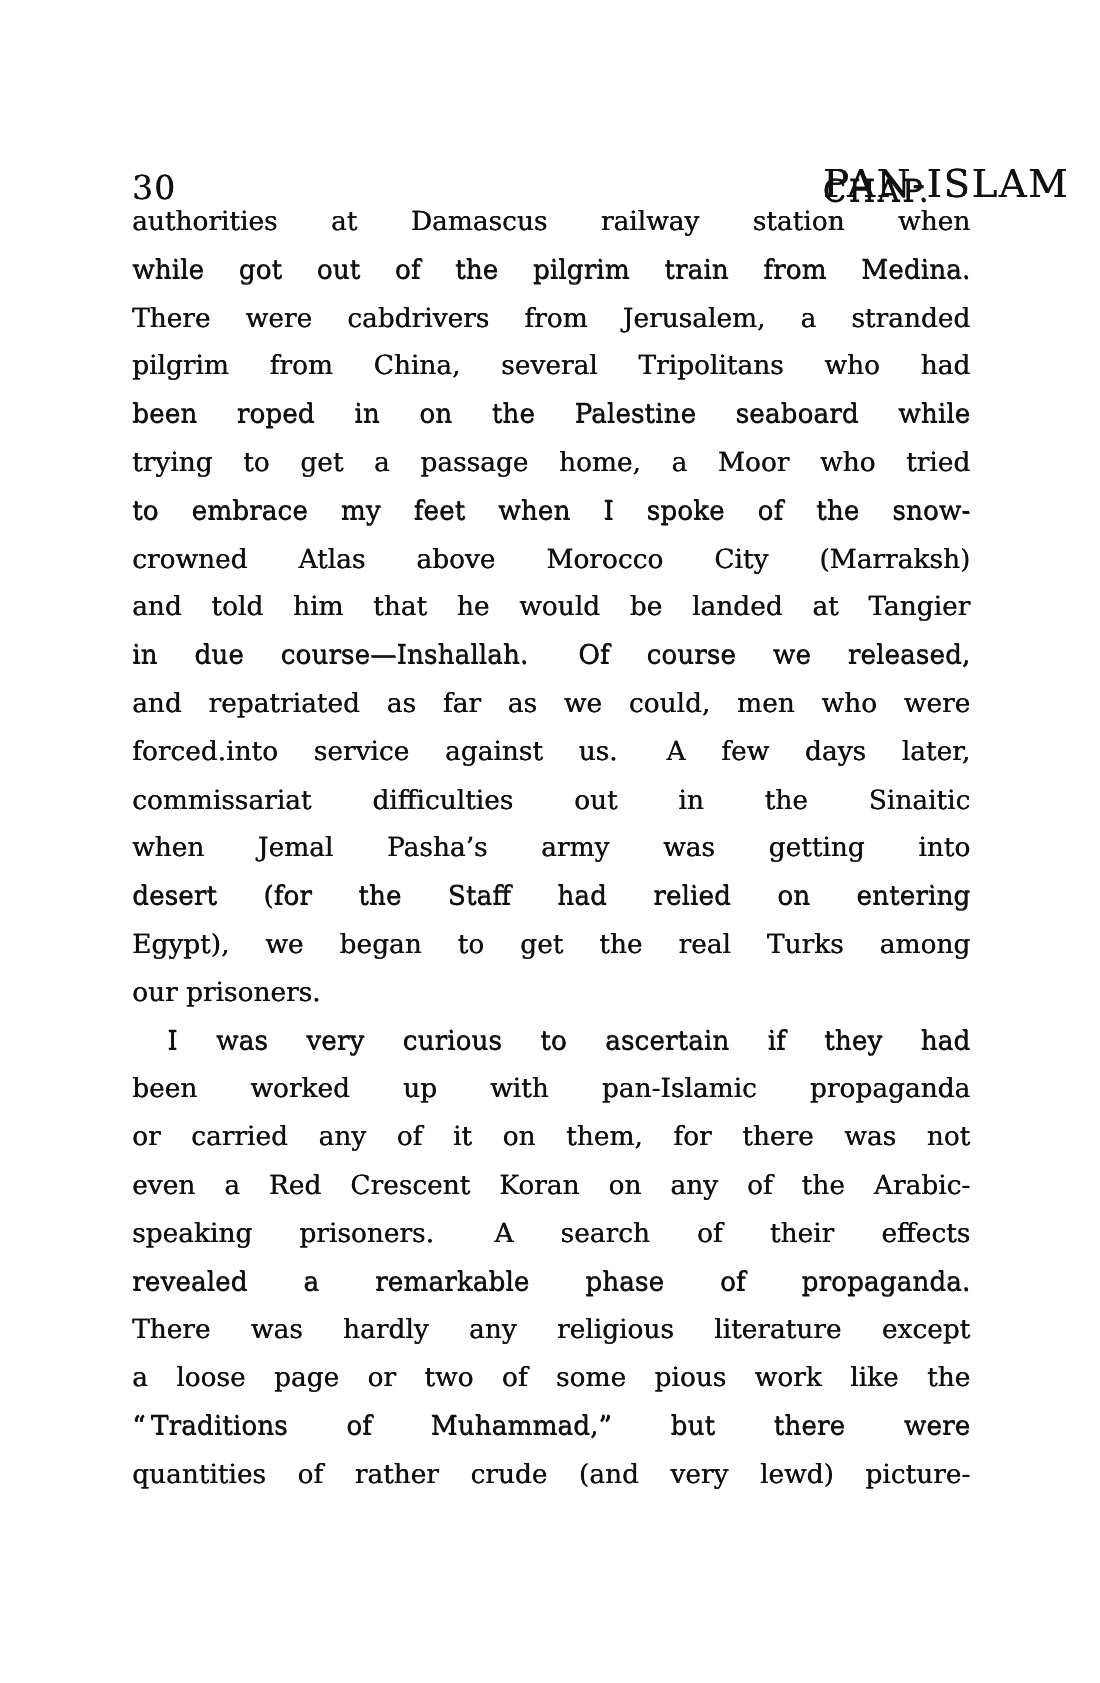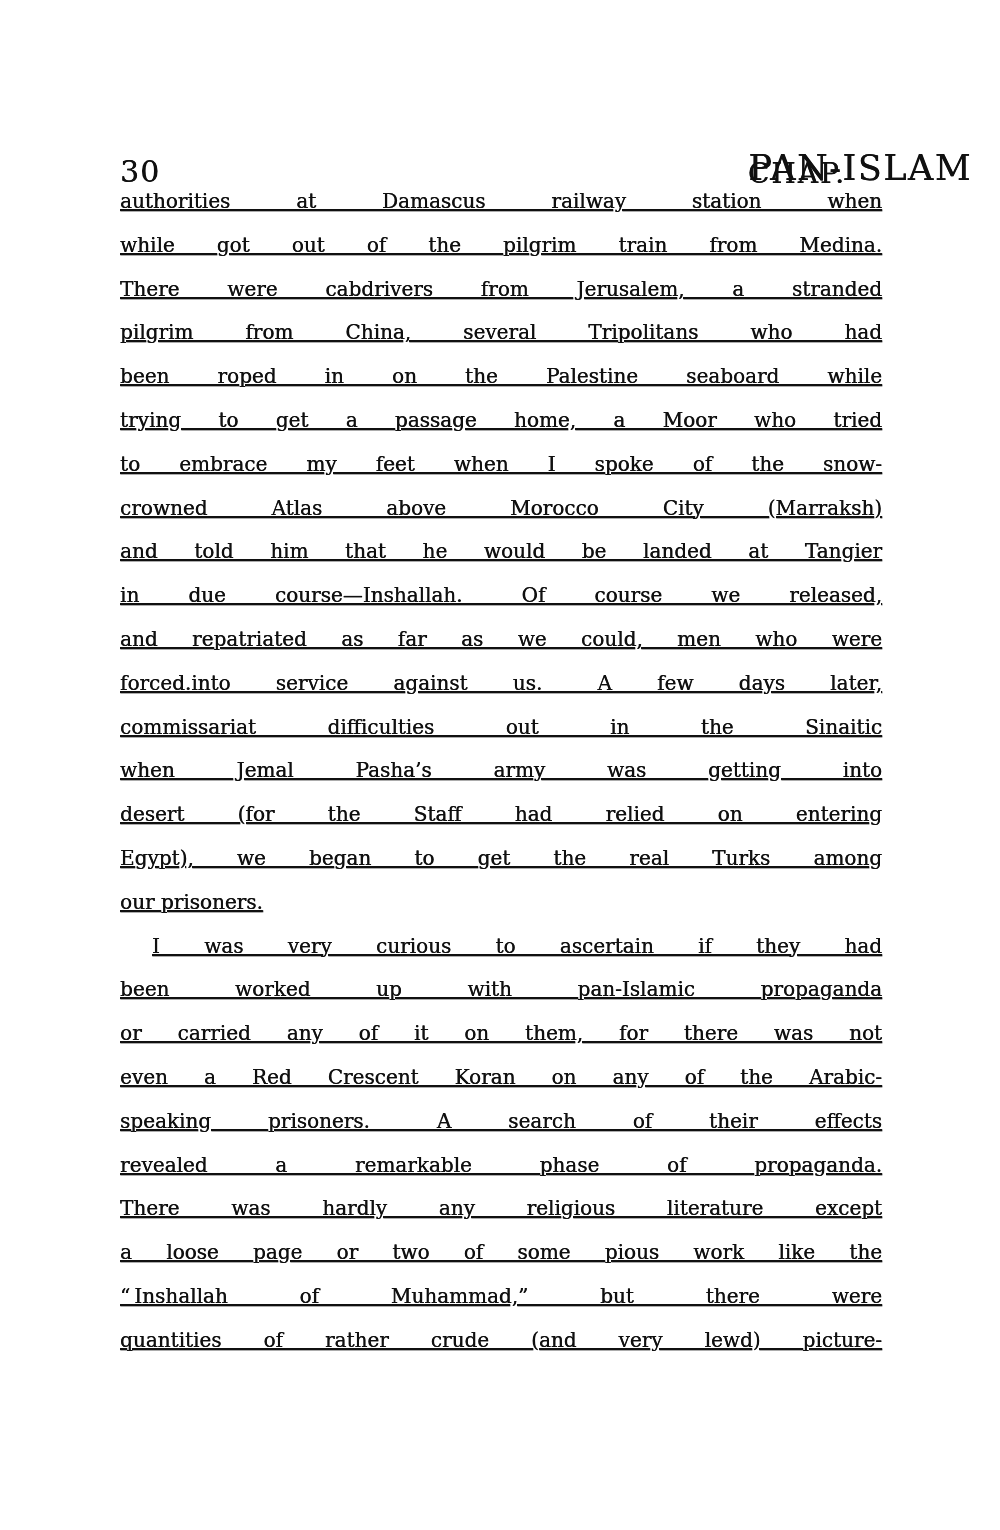--- a/index.html
+++ b/index.html
@@ -52,27 +52,26 @@
     text-shadow: 0.3px 0.3px 0 currentColor;
   }
   
   .text-block {
     position: absolute;
     left: 120px;
     top: 180px;
     width: 762px;
   }
   .line {
-    font-size: 20px;
+    font-size: 24px;
     line-height: 43.8px;
     white-space: nowrap;          
     text-align: justify;
     text-align-last: justify;
     text-shadow: 0.35px 0.35px 0 currentColor;
-    text-decoration: underline;
   }
   .line.nojust {
     text-align: left;
     text-align-last: left;
   }
   .line.indent {
     text-indent: 32px;
   }
 </style>
 </head>
@@ -105,17 +104,17 @@
     <div class="line">Egypt), we began to get the real Turks among</div>
     <div class="line nojust">our prisoners.</div>
     <div class="line indent">I was very curious to ascertain if they had</div>
     <div class="line">been worked up with pan-Islamic propaganda</div>
     <div class="line">or carried any of it on them, for there was not</div>
     <div class="line">even a Red Crescent Koran on any of the Arabic-</div>
     <div class="line">speaking prisoners.  A search of their effects</div>
     <div class="line">revealed a remarkable phase of propaganda.</div>
     <div class="line">There was hardly any religious literature except</div>
     <div class="line">a loose page or two of some pious work like the</div>
-    <div class="line">“ Inshallah of Muhammad,” but there were</div>
+    <div class="line">“ Traditions of Muhammad,” but there were</div>
     <div class="line">quantities of rather crude (and very lewd) picture-</div>
   </div>
 
 </div>
 
 </body></html>

